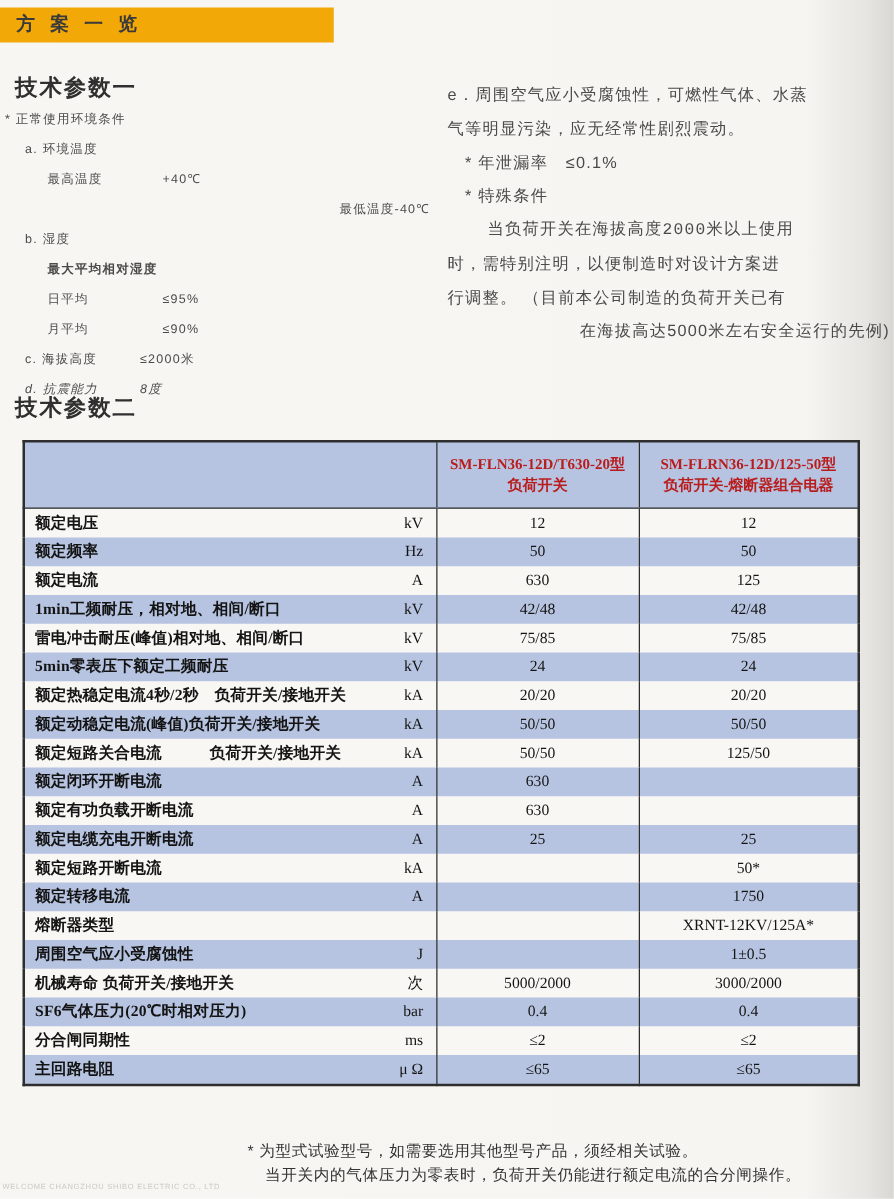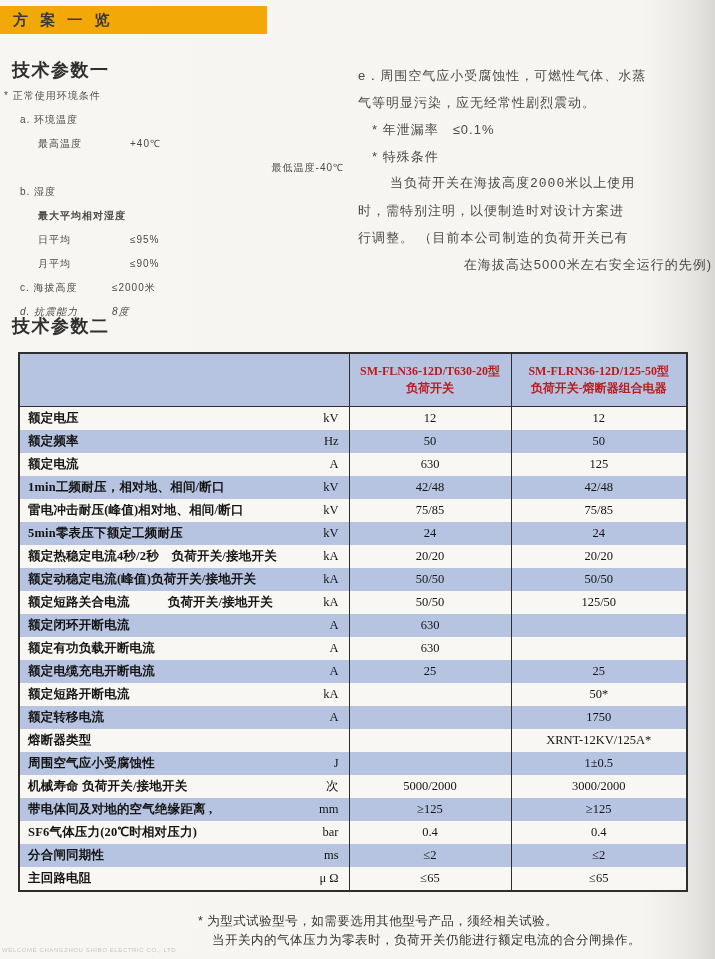--- a/index.html
+++ b/index.html
@@ -329,30 +329,20 @@
           <td class="c-label">
             <span class="cellwrap">
               <span class="rlbl">机械寿命 负荷开关/接地开关</span>
               <span class="runit">次</span>
             </span>
           </td>
           <td class="c-val c-val-1">5000/2000</td>
           <td class="c-val c-val-2">3000/2000</td>
         </tr>
 
-        <tr>
-          <td class="c-label">
-            <span class="cellwrap">
-              <span class="rlbl">带电体间及对地的空气绝缘距离 ,</span>
-              <span class="runit">mm</span>
-            </span>
-          </td>
-          <td class="c-val c-val-1">≥125</td>
-          <td class="c-val c-val-2">≥125</td>
-        </tr>
 
         <tr>
           <td class="c-label">
             <span class="cellwrap">
               <span class="rlbl">SF6气体压力(20℃时相对压力)</span>
               <span class="runit">bar</span>
             </span>
           </td>
           <td class="c-val c-val-1">0.4</td>
           <td class="c-val c-val-2">0.4</td>

